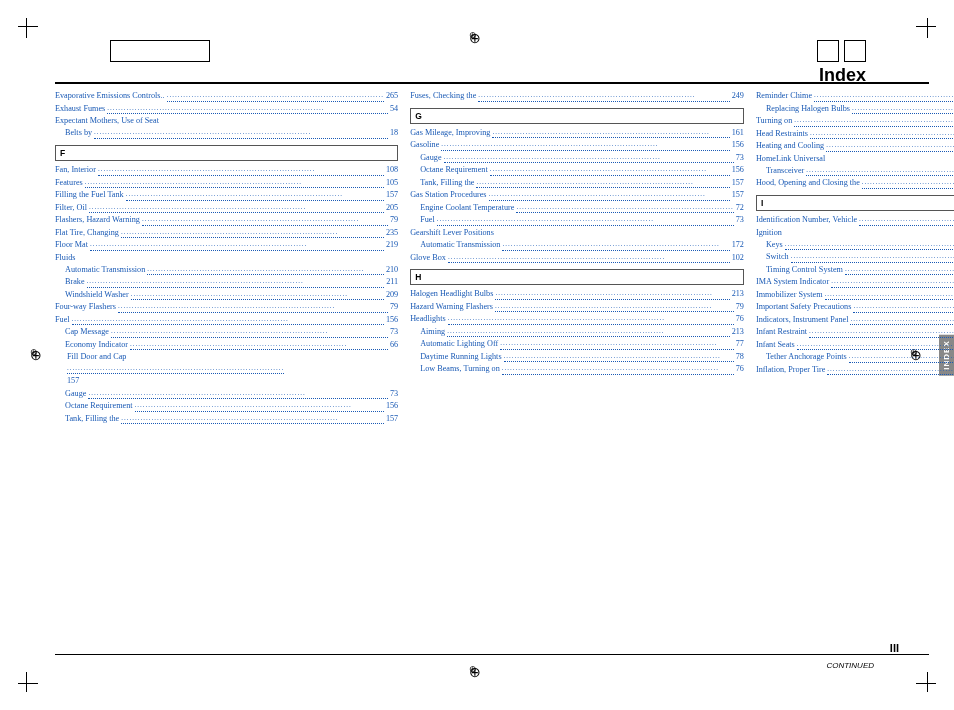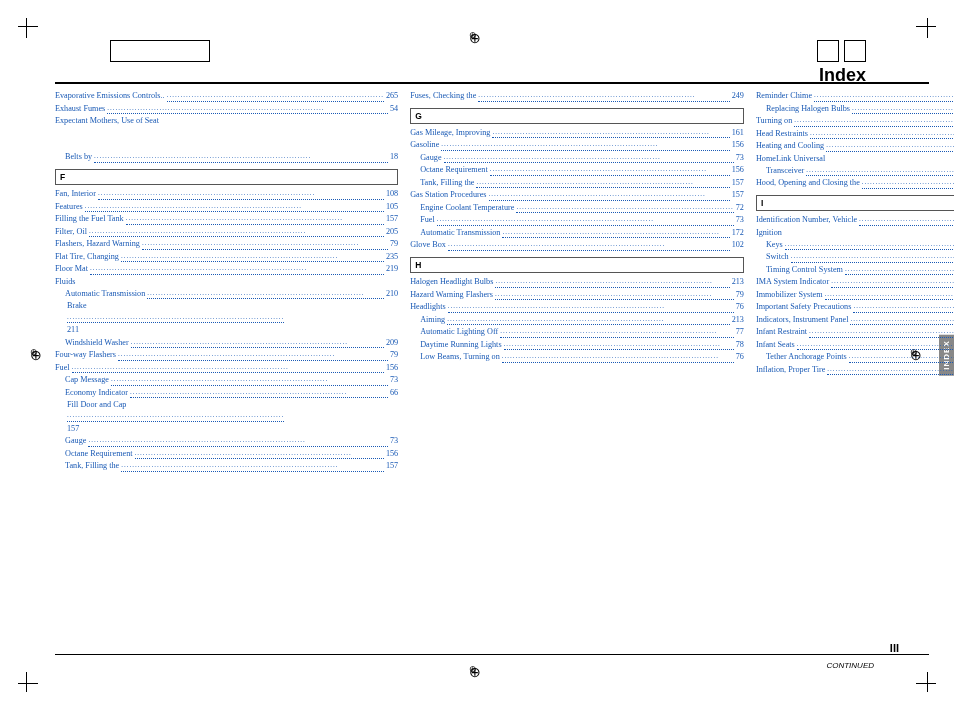--- a/index.html
+++ b/index.html
@@ -259,21 +259,21 @@
           <span class="num">265</span>
         </div>
         <div class="dot-leader">
           <span class="lbl">Exhaust Fumes</span>
           <span class="fill" style="overflow: hidden; flex: 1 1 0%; color: rgb(26, 90, 181); font-size: 7px; letter-spacing: 1px;">...............................................................................</span>
           <span class="num">54</span>
         </div>
         <div class="dot-leader">
           <span class="lbl">Expectant Mothers, Use of Seat</span>
         </div>
-        <div class="dot-leader" style="padding-left: 10px; margin-top: 24px;">
+        <div class="dot-leader" style="padding-left: 10px;">
           <span class="lbl">Belts by</span>
           <span class="fill" style="overflow: hidden; flex: 1 1 0%; color: rgb(26, 90, 181); font-size: 7px; letter-spacing: 1px;">...............................................................................</span>
           <span class="num">18</span>
         </div>
         <div class="section-header">F</div>
         <div class="dot-leader">
           <span class="lbl">Fan, Interior</span>
           <span class="fill" style="overflow: hidden; flex: 1 1 0%; color: rgb(26, 90, 181); font-size: 7px; letter-spacing: 1px;">...............................................................................</span>
           <span class="num">108</span>
         </div>
@@ -308,21 +308,21 @@
           <span class="num">219</span>
         </div>
         <div class="dot-leader">
           <span class="lbl">Fluids</span>
         </div>
         <div class="dot-leader" style="padding-left: 10px;">
           <span class="lbl">Automatic Transmission</span>
           <span class="fill" style="overflow: hidden; flex: 1 1 0%; color: rgb(26, 90, 181); font-size: 7px; letter-spacing: 1px;">...............................................................................</span>
           <span class="num">210</span>
         </div>
-        <div class="dot-leader" style="padding-left: 10px; flex-direction: column;">
+        <div class="dot-leader" style="padding-left: 10px;">
           <span class="lbl">Brake</span>
           <span class="fill" style="overflow: hidden; flex: 1 1 0%; color: rgb(26, 90, 181); font-size: 7px; letter-spacing: 1px;">...............................................................................</span>
           <span class="num">211</span>
         </div>
         <div class="dot-leader" style="padding-left: 10px;">
           <span class="lbl">Windshield Washer</span>
           <span class="fill" style="overflow: hidden; flex: 1 1 0%; color: rgb(26, 90, 181); font-size: 7px; letter-spacing: 1px;">...............................................................................</span>
           <span class="num">209</span>
         </div>
         <div class="dot-leader">
@@ -407,20 +407,23 @@
         <div class="dot-leader" style="padding-left: 10px;">
           <span class="lbl">Engine Coolant Temperature</span>
           <span class="fill" style="overflow: hidden; flex: 1 1 0%; color: rgb(26, 90, 181); font-size: 7px; letter-spacing: 1px;">...............................................................................</span>
           <span class="num">72</span>
         </div>
         <div class="dot-leader" style="padding-left: 10px;">
           <span class="lbl">Fuel</span>
           <span class="fill" style="overflow: hidden; flex: 1 1 0%; color: rgb(26, 90, 181); font-size: 7px; letter-spacing: 1px;">...............................................................................</span>
           <span class="num">73</span>
         </div>
+        <div class="dot-leader">
+          <span class="lbl">Gearshift Lever Positions</span>
+        </div>
         <div class="dot-leader" style="padding-left: 10px;">
           <span class="lbl">Automatic Transmission</span>
           <span class="fill" style="overflow: hidden; flex: 1 1 0%; color: rgb(26, 90, 181); font-size: 7px; letter-spacing: 1px;">...............................................................................</span>
           <span class="num">172</span>
         </div>
         <div class="dot-leader">
           <span class="lbl">Glove Box</span>
           <span class="fill" style="overflow: hidden; flex: 1 1 0%; color: rgb(26, 90, 181); font-size: 7px; letter-spacing: 1px;">...............................................................................</span>
           <span class="num">102</span>
         </div>

